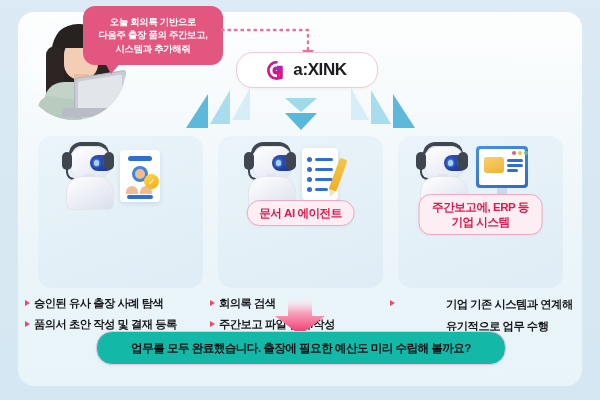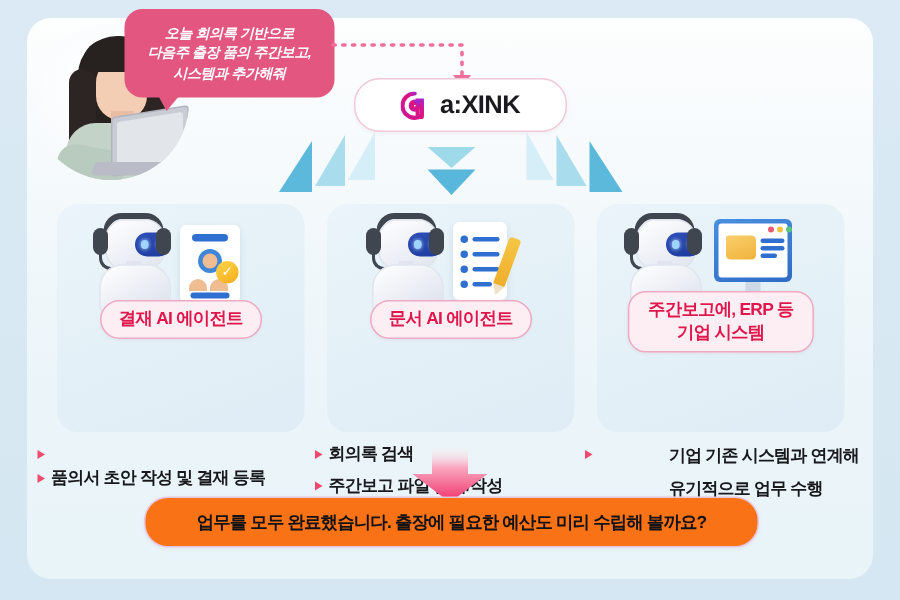--- a/index.html
+++ b/index.html
@@ -34,21 +34,21 @@
   .body-top{position:absolute;left:22px;top:66px;width:72px;height:44px;border-radius:20px 20px 0 0;background:#c3d3c8;}
   .arm{position:absolute;left:16px;top:82px;width:46px;height:24px;border-radius:12px;background:#b9cbbf;transform:rotate(10deg);}
   .laptop-base{position:absolute;left:40px;top:92px;width:62px;height:9px;border-radius:3px;background:#b9bcc6;transform:skewX(-18deg);}
   .laptop-lid{position:absolute;left:52px;top:58px;width:50px;height:38px;border-radius:3px;background:#c9ccd4;transform:skewY(-9deg);border:1px solid #b0b4be;}
   .laptop-screen{position:absolute;left:3px;top:3px;right:3px;bottom:3px;border-radius:2px;background:#e2e5ea;}
 
   
   .bubble{
     position:absolute;left:83px;top:6px;width:140px;
     background:#e2567f;border-radius:12px;padding:9px 8px 10px;
-    box-sizing:border-box;text-align:center;font-style:italic;
+    box-sizing:border-box;text-align:center;
   }
   .bubble .line{color:#ffffff;font-size:9.4px;font-weight:bold;line-height:13.4px;letter-spacing:-.3px;white-space:nowrap;}
   .bubble-tail{
     position:absolute;left:104px;top:61px;width:0;height:0;
     border-left:7px solid transparent;border-right:11px solid transparent;
     border-top:13px solid #e2567f;
   }
 
   
   .dots{position:absolute;left:220px;top:20px;width:110px;height:50px;}
@@ -121,21 +121,21 @@
   .btext{color:#18191d;font-size:11.3px;font-weight:bold;line-height:15px;letter-spacing:-.5px;}
   .bullets.b3 .btext{line-height:16px;margin-left:47px;}
   .indent{padding-left:9px;}
 
   
   .pink-arrow{position:absolute;left:272px;top:296px;width:56px;height:40px;}
 
   
   .result-bar{
     position:absolute;left:96px;top:331px;width:408px;height:32px;
-    background:#f97316;border:1.3px solid #e8c6e0;border-radius:16px;
+    background:#14b8a6;border:1.3px solid #e8c6e0;border-radius:16px;
     display:flex;align-items:center;justify-content:center;
     box-shadow:0 1px 3px rgba(170,140,180,.13);
   }
   .result-text{font-size:11.6px;font-weight:bold;color:#101216;letter-spacing:-.55px;white-space:nowrap;}
 </style>
 </head>
 <body>
 
 <div id="stage">
 
@@ -225,28 +225,26 @@
         <div class="docline" style="left:8px;top:6px;width:24px;height:5px;border-radius:3px;"></div>
         <div class="avatar-c" style="left:12px;top:16px;">
           <div class="avatar-f" style="left:3px;top:3px;"></div>
         </div>
         <div class="docline" style="left:6px;top:36px;width:12px;height:8px;border-radius:6px 6px 0 0;background:#f0bd92;"></div>
         <div class="docline" style="left:20px;top:36px;width:12px;height:8px;border-radius:6px 6px 0 0;background:#f0bd92;"></div>
         <div class="docline" style="left:7px;top:45px;width:26px;height:4px;"></div>
         <div class="check-badge" style="left:24px;top:24px;">✓</div>
       </div>
     </div>
-    <div class="pill one">
-      <div class="ptext">결재 AI 에이전트</div>
-    </div>
   </div>
 
   <div class="bullets b1">
     <div class="brow">
       <span class="bmark"></span>
+      <span class="btext">승인된 유사 출장 사례 탐색</span>
     </div>
     <div class="brow">
       <span class="bmark"></span>
       <span class="btext">품의서 초안 작성 및 결재 등록</span>
     </div>
   </div>
 
   <div class="card c2">
     <div class="art">
       <div class="robot" style="left:22px;">

